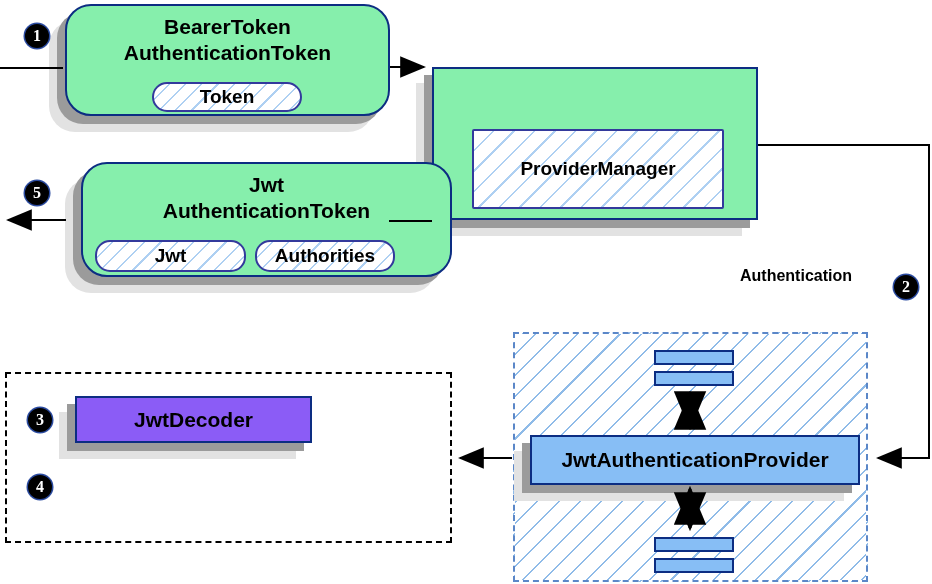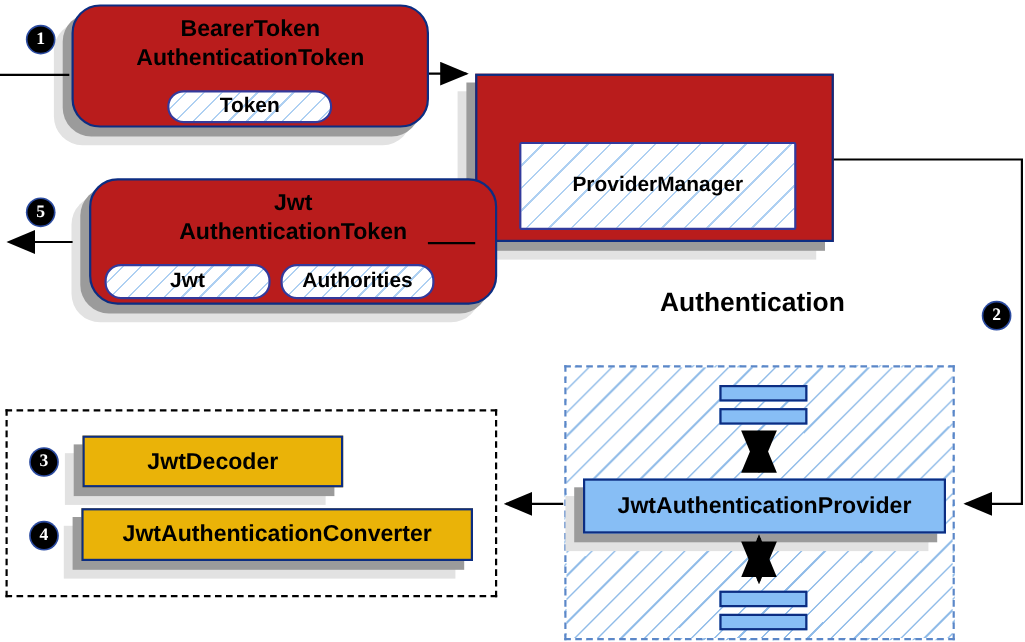--- a/index.html
+++ b/index.html
@@ -1,21 +1,21 @@
 <!DOCTYPE html>
 <html><head>
 <meta charset="utf-8">
 <style>
   html,body{margin:0;padding:0;background:#fff;}
   .canvas{
     position:relative;width:932px;height:584px;background:#ffffff;overflow:hidden;
     font-family:"Liberation Sans",sans-serif;font-weight:bold;color:#000;
   }
   .node{
-    position:absolute;background:#b91c1c;border:2px solid #0c2d82;box-sizing:border-box;
+    position:absolute;background:#86efac;border:2px solid #0c2d82;box-sizing:border-box;
     box-shadow:-8px 8px 0 #9b9b9b,-16px 16px 0 #e2e2e2;
     padding-left:21px;
   }
   .round{border-radius:26px;}
   .node-title{position:absolute;left:0;width:100%;text-align:center;font-size:21px;line-height:26px;}
   .chip{
     position:absolute;background-color:#ffffff;border:2px solid #333a9c;box-sizing:border-box;border-radius:2px;
     display:flex;align-items:center;justify-content:center;font-size:19px;
   }
   .hatch-s{background-image:repeating-linear-gradient(135deg,transparent 0,transparent 10px,#aed0f2 10px,#aed0f2 11.5px);border-radius:15px;}
@@ -26,26 +26,26 @@
     background-image:repeating-linear-gradient(135deg,transparent 0,transparent 13.5px,#8fbbe8 13.5px,#8fbbe8 15px);
   }
   .bar{position:absolute;width:80px;height:15px;background:#87bef5;border:2px solid #0c2d82;box-sizing:border-box;}
   .provider-node{
     position:absolute;left:15px;top:101px;width:330px;height:50px;box-sizing:border-box;
     background:#87bef5;border:2px solid #0c2d82;display:flex;align-items:center;justify-content:center;
     font-size:21px;box-shadow:-8px 8px 0 #9b9b9b,-16px 16px 0 #e2e2e2;
   }
   .tools-group{position:absolute;left:5px;top:372px;width:447px;height:171px;box-sizing:border-box;border:2px dashed #000;}
   .tool-node{
-    position:absolute;background:#eab308;border:2px solid #0c2d82;box-sizing:border-box;
+    position:absolute;background:#8b5cf6;border:2px solid #0c2d82;box-sizing:border-box;
     display:flex;align-items:center;justify-content:center;font-size:21px;
     box-shadow:-8px 8px 0 #9b9b9b,-16px 16px 0 #e2e2e2;
   }
   .providers-header{
-    position:absolute;left:552px;top:262px;width:264px;text-align:center;font-size:24px;line-height:27px;
+    position:absolute;left:588px;top:262px;width:264px;text-align:right;font-size:16px;line-height:27px;
   }
   .badge{
     position:absolute;width:24px;height:24px;border-radius:50%;background:#000;color:#fff;
     display:flex;align-items:center;justify-content:center;
     font-family:"Liberation Serif",serif;font-weight:bold;font-size:16px;
     box-shadow:0 0 0 1.5px #2b4ba0;
   }
   .overlay{position:absolute;left:0;top:0;pointer-events:none;}
 </style>
 </head>
@@ -93,23 +93,20 @@
       <span>JwtAuthenticationProvider</span>
     </div>
     <div class="bar" style="left:139px;top:203px"></div>
     <div class="bar" style="left:139px;top:224px"></div>
   </div>
 
   <div class="tools-group">
     <div class="tool-node" style="left:68px;top:22px;width:237px;height:47px">
       <span>JwtDecoder</span>
     </div>
-    <div class="tool-node" style="left:67px;top:88px;width:356px;height:48px">
-      <span>JwtAuthenticationConverter</span>
-    </div>
   </div>
 
   <div class="badge" style="left:25px;top:24px">1</div>
   <div class="badge" style="left:894px;top:275px">2</div>
   <div class="badge" style="left:28px;top:408px">3</div>
   <div class="badge" style="left:28px;top:475px">4</div>
   <div class="badge" style="left:25px;top:181px">5</div>
 
   <svg class="overlay" width="932" height="584" viewBox="0 0 932 584">
     <defs>

